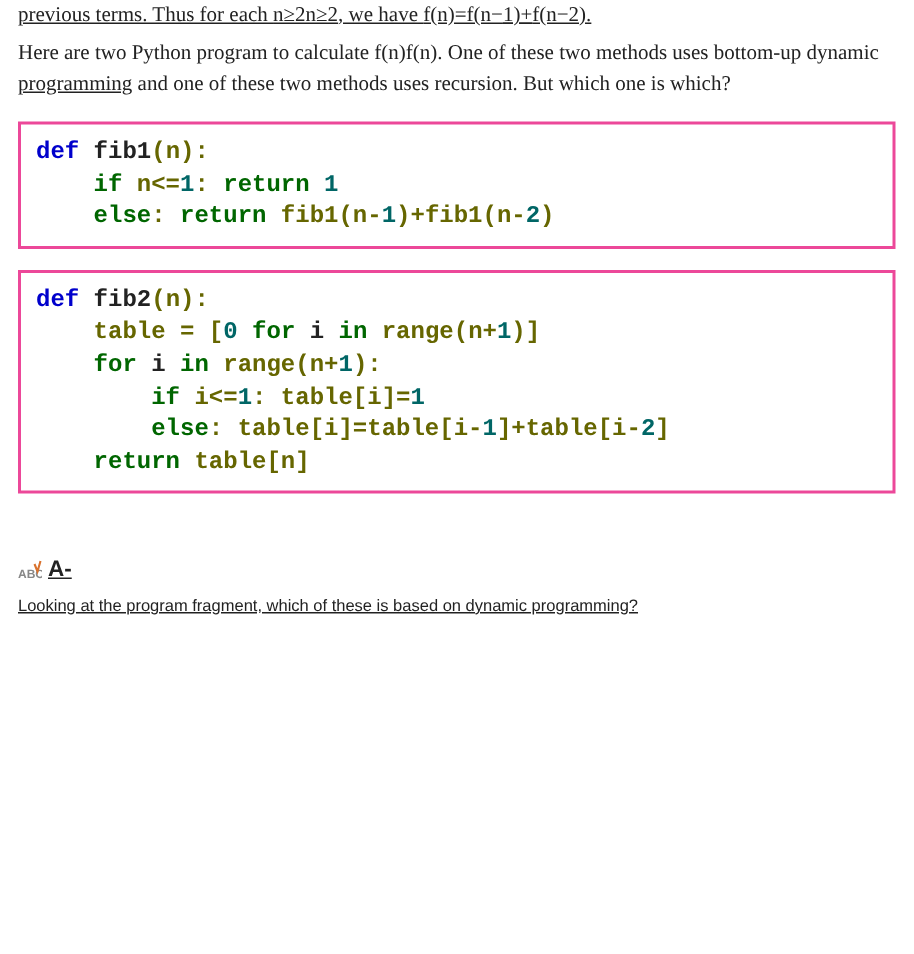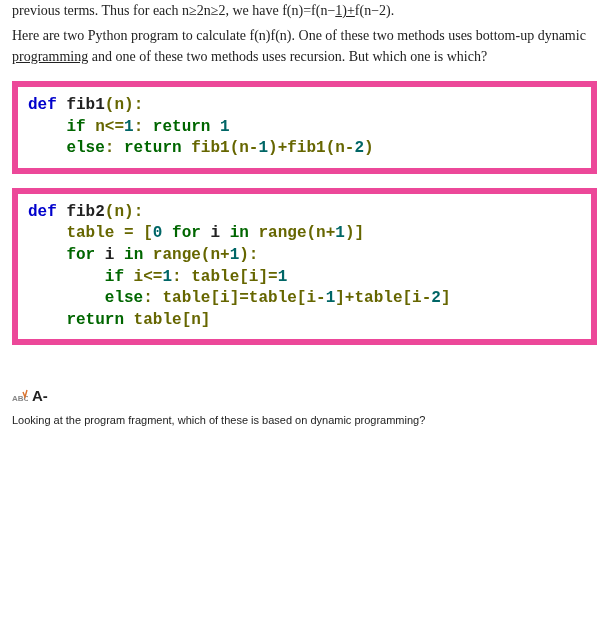--- a/index.html
+++ b/index.html
@@ -8,51 +8,51 @@
     font-family: Georgia, 'Times New Roman', serif;
     font-size: 14px;
     color: #222;
     width: 585px;
     line-height: 1.5;
   }
   .intro p { margin: 6px 0 14px 0; }
   .underline { text-decoration: underline; }
   .serif-math { font-family: 'Times New Roman', serif; }
   .code-block {
-    border: 6px solid #ec4899;
+    border: 2px solid #ec4899;
     padding: 8px 10px;
     margin: 14px 0;
     font-family: 'Courier New', monospace;
     font-size: 16px;
     font-weight: bold;
     line-height: 1.35;
     white-space: pre;
   }
   .kw-def   { color: #0000cc; }
   .kw-flow  { color: #006600; }
   .num      { color: #006666; }
   .op       { color: #666600; }
   .paren    { color: #666600; }
   .brack    { color: #666600; }
 
-  .question-block { margin-top: 40px; font-family: Arial, Helvetica, sans-serif; }
+  .question-block { margin-top: 40px; font-family: Arial, Helvetica, sans-serif; text-decoration: underline; }
   .q-head { display: flex; align-items: center; font-weight: bold; font-size: 15px; }
   .qicon {
     width: 16px; height: 16px; margin-right: 4px;
     display: inline-flex; align-items: center; justify-content: center;
     font-size: 10px; color: #c08820;
   }
   .q-text { font-size: 11px; margin: 4px 0 14px 0; }
   .q-ans  { font-size: 15px; }
 </style>
 </head>
 <body>
 
 <div class="intro">
-  <p style="margin-top:-10px;">
+  <p style="margin-top:-10px;text-decoration:underline;">
     <span>previous terms. Thus for each </span><span class="serif-math">n≥2n≥2</span><span>, we have </span><span class="serif-math"><span>f(n)=f(n−</span><span class="underline">1)+</span><span>f(n−2).</span></span>
   </p>
   <p style="margin-top:-10px;">
     <span>Here are two Python program to calculate </span><span class="serif-math">f(n)f(n)</span><span>. One of these two methods uses bottom-up dynamic </span><span class="underline">programming</span><span> and one of these two methods uses recursion. But which one is which?</span>
   </p>
 </div>
 
 <div class="code-block"><span class="kw-def">def</span><span> fib1</span><span class="paren">(n):</span>
     <span class="kw-flow">if</span><span class="op"> n&lt;=</span><span class="num">1</span><span class="op">: </span><span class="kw-flow">return</span><span class="num"> 1</span>
     <span class="kw-flow">else</span><span class="op">: </span><span class="kw-flow">return</span><span class="paren"> fib1(n-</span><span class="num">1</span><span class="paren">)+fib1(n-</span><span class="num">2</span><span class="paren">)</span></div>

